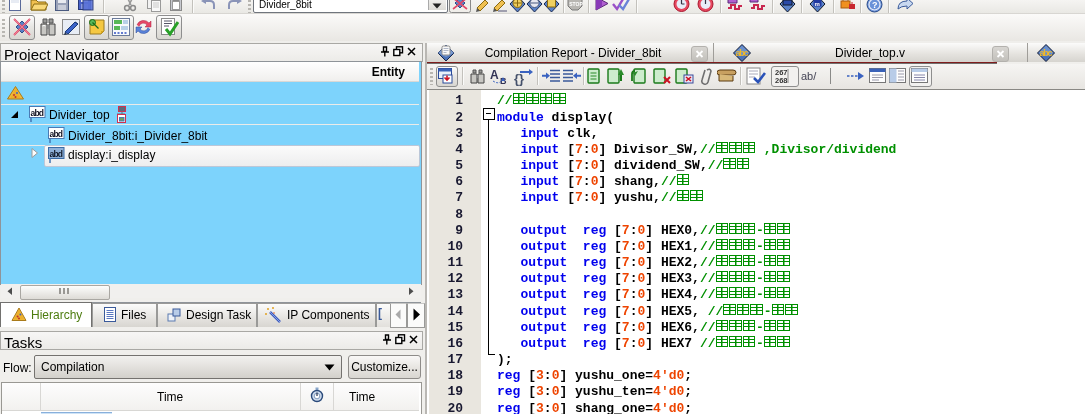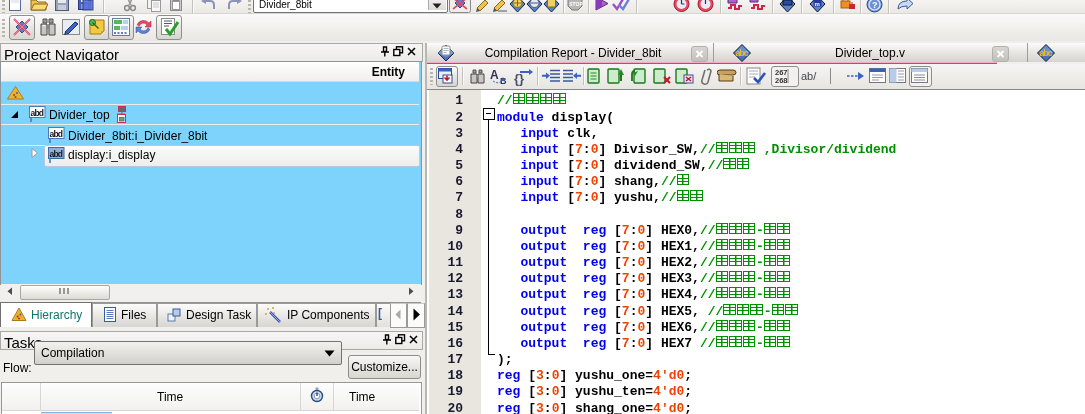--- a/index.html
+++ b/index.html
@@ -300,21 +300,21 @@
   <div class="abs" style="left:376px;top:1px;width:14px;height:23px;border:1px solid #9a9a98;border-bottom:none;background:linear-gradient(#fcfcfb,#e2e0dc)"></div>
 
   <div class="abs" style="left:0;top:0;width:90px;height:24px;border:1px solid #72716f;border-bottom:none;background:#fff"></div>
   <svg class="abs" style="left:11px;top:5px" width="16" height="15" viewBox="0 0 16 15">
       <polygon points="8,1 15,13.5 1,13.5" fill="#f2b93a" stroke="#a97a1a"></polygon>
       <polygon points="8,2.5 13,12.5 3,12.5" fill="#e8a820" opacity=".6"></polygon>
       <circle cx="6.6" cy="9.5" r="1" fill="#c03030"></circle>
       <circle cx="9.4" cy="7.5" r="1" fill="#4060c0"></circle>
       <circle cx="8" cy="11.5" r="1" fill="#c03030"></circle>
     </svg>
-  <div class="abs" style="left:31px;top:6px;color:#0f766e">Hierarchy</div>
+  <div class="abs" style="left:31px;top:6px;color:#4d7c0f">Hierarchy</div>
   <svg class="abs" style="left:103px;top:5px" width="14" height="15" viewBox="0 0 14 15">
       <rect x="1.5" y="0.5" width="11" height="14" fill="#fff" stroke="#3a5a9a"></rect>
       <path d="M3.5,3.5 h7 M3.5,5.5 h7 M3.5,7.5 h7 M3.5,9.5 h7 M3.5,11.5 h7" stroke="#5a78c0" stroke-width="1"></path>
     </svg>
   <div class="abs" style="left:121px;top:6px">Files</div>
   <svg class="abs" style="left:167px;top:6px" width="15" height="14">
       <rect x="1" y="6" width="7" height="7" fill="#eef2f8" stroke="#5a7ab0"></rect>
       <rect x="6" y="1" width="7" height="7" fill="#b8cce8" stroke="#3a5a9a"></rect>
     </svg>
   <div class="abs" style="left:186px;top:6px">Design Task</div>
@@ -347,21 +347,21 @@
  <svg class="abs" style="left:394px;top:2px" width="11" height="11">
       <rect x="3.5" y="0.8" width="6" height="6" fill="#fff" stroke="#000" stroke-width="1.4"></rect>
       <rect x="0.8" y="3.5" width="6" height="6" fill="#fff" stroke="#000" stroke-width="1.4"></rect>
     </svg>
  <svg class="abs" style="left:408px;top:3px" width="10" height="10">
       <path d="M1,1 L8,8 M8,1 L1,8" stroke="#000" stroke-width="1.5"></path>
     </svg>
 </div>
 
 <div class="abs" style="left:3px;top:361px">Flow:</div>
-<div class="abs" style="left:34px;top:341px;width:306px;height:22px;border:1px solid #74726f;border-radius:2px;background:linear-gradient(#f2f1ef,#e3e1dd 50%,#d2d0cb)">
+<div class="abs" style="left:34px;top:355px;width:306px;height:22px;border:1px solid #74726f;border-radius:2px;background:linear-gradient(#f2f1ef,#e3e1dd 50%,#d2d0cb)">
   <div class="abs" style="left:6px;top:4px">Compilation</div>
   <svg class="abs" style="left:289px;top:8px" width="11" height="7">
       <polygon points="0.5,0.5 10.5,0.5 5.5,6.5" fill="#000"></polygon>
     </svg>
 </div>
 <div class="abs" style="left:348px;top:355px;width:71px;height:22px;border:1px solid #8e8c89;border-radius:3px;background:linear-gradient(#f9f8f7,#e8e6e2 50%,#d8d6d1);text-align:center">
     <div style="margin-top:4px">Customize...</div>
   </div>
 
 <div class="abs" style="left:1px;top:382px;width:419px;height:32px;border:1px solid #999893;border-bottom:none;background:#fff">
@@ -375,21 +375,21 @@
       <circle cx="7" cy="9" r="5.5" fill="#cfdcee" stroke="#2a4a7a" stroke-width="1.4"></circle>
       <circle cx="7" cy="9" r="2.8" fill="#fff" stroke="#6a88b0" stroke-width=".8"></circle>
       <line x1="7" y1="9" x2="7" y2="5.6" stroke="#203050" stroke-width="1.2"></line>
     </svg>
   <div class="abs" style="left:347px;top:7px">Time</div>
   <div class="abs" style="left:39px;top:29px;width:71px;height:3px;background:#cfe3f6;border-top:1px solid #88b0dc"></div>
 </div>
 
 <div class="abs" style="left:425px;top:43px;width:2px;height:371px;background:#b9b7b3"></div>
 
-<div id="edtabs" class="abs" style="left:427px;top:43px;width:570px;height:20px;background:#f9a8d4;border-bottom:1px solid #72716f">
+<div id="edtabs" class="abs" style="left:427px;top:43px;width:570px;height:20px;background:#7f1d1d;border-bottom:1px solid #72716f">
   <div class="tab2" style="left:0;width:286px">
     <svg class="ticon" style="left:10px;top:1px" width="18" height="18" viewBox="0 0 18 18">
         <polygon points="9,1 17,9 9,17 1,9" fill="#4a72b8" stroke="#15254a"></polygon>
         <polygon points="9,1 17,9 9,13 1,9" fill="#7a9ad0"></polygon>
         <rect x="5" y="2" width="8" height="9" rx="1.5" fill="#f8f8f8" stroke="#8a8a8a"></rect>
         <path d="M6.5,4.5 h5 M6.5,6.5 h5 M6.5,8.5 h3" stroke="#b0b8c8"></path>
       </svg>
     <div class="abs" style="left:46px;top:3px;width:200px;text-align:center;white-space:nowrap">Compilation Report - Divider_8bit</div>
     <div class="closeb" style="left:264px"><svg width="15" height="14">
           <path d="M4.5,4 L10.5,10 M10.5,4 L4.5,10" stroke="#fff" stroke-width="1.8"></path>

